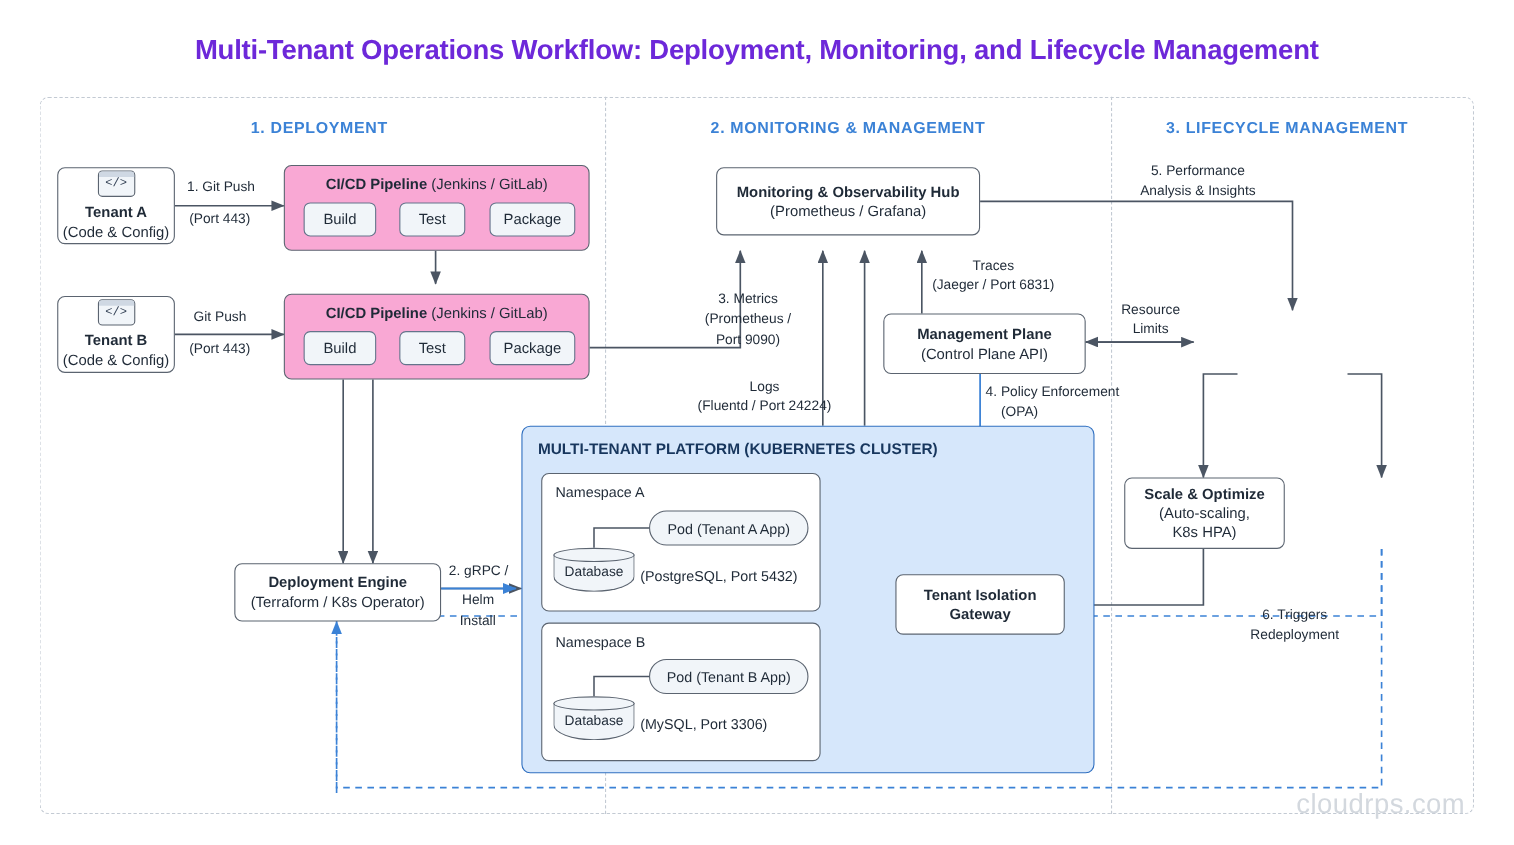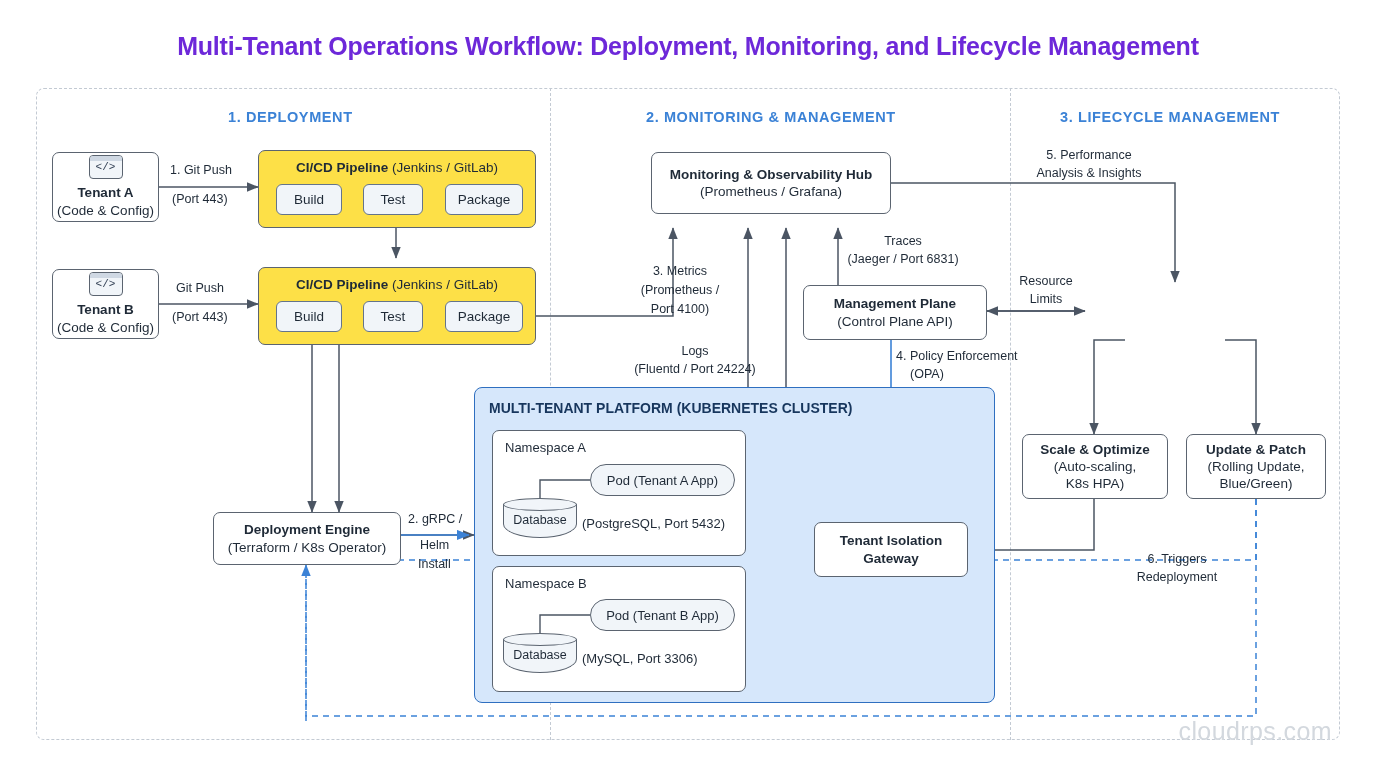--- a/index.html
+++ b/index.html
@@ -75,21 +75,21 @@
     border-radius: 6px;
     display: flex;
     align-items: center;
     justify-content: center;
     font-size: 13.5px;
     color: #1f2a37;
   }
   .pipeline {
     position: absolute;
     box-sizing: border-box;
-    background: #fde047;
+    background: #f9a8d4;
     border: 1.3px solid #5b6470;
     border-radius: 7px;
   }
   .pipeline-title {
     position: absolute;
     width: 100%;
     text-align: center;
     top: 9px;
     font-size: 13.5px;
     color: #1f2a37;
@@ -357,25 +357,20 @@
     <div class="b2">(Control Plane API)</div>
   </div>
 
 
   <div class="box" style="left:1022px; top:434px; width:146px; height:65px;">
     <div class="b1">Scale &amp; Optimize</div>
     <div class="b2">(Auto-scaling,</div>
     <div class="b2">K8s HPA)</div>
   </div>
 
-  <div class="box" style="left:1186px; top:434px; width:140px; height:65px;">
-    <div class="b1">Update &amp; Patch</div>
-    <div class="b2">(Rolling Update,</div>
-    <div class="b2">Blue/Green)</div>
-  </div>
 
   <div class="platform" style="left:474px; top:387px; width:521px; height:316px;">
     <div class="platform-title">MULTI-TENANT PLATFORM (KUBERNETES CLUSTER)</div>
   </div>
 
   <div class="namespace" style="left:492px; top:430px; width:254px; height:126px;">
     <div class="namespace-title">Namespace A</div>
   </div>
   <div class="pod" style="left:590px; top:464px; width:145px; height:32px;">Pod (Tenant A App)</div>
   <div class="db" style="left:503px; top:498px;">
@@ -415,21 +410,21 @@
   <div class="edge-label left" style="left:172px; top:192px;">(Port 443)</div>
   <div class="edge-label left" style="left:176px; top:281px;">Git Push</div>
   <div class="edge-label left" style="left:172px; top:310px;">(Port 443)</div>
 
   <div class="edge-label left" style="left:408px; top:512px;">2. gRPC /</div>
   <div class="edge-label left" style="left:420px; top:538px;">Helm</div>
   <div class="edge-label left" style="left:418px; top:557px;">Install</div>
 
   <div class="edge-label" style="left:632px; top:264px; width:96px;">3. Metrics</div>
   <div class="edge-label" style="left:614px; top:283px; width:132px;">(Prometheus /</div>
-  <div class="edge-label" style="left:614px; top:302px; width:132px;">Port 4100)</div>
+  <div class="edge-label" style="left:614px; top:302px; width:132px;">Port 9090)</div>
 
   <div class="edge-label" style="left:624px; top:344px; width:142px;">Logs</div>
   <div class="edge-label" style="left:620px; top:362px; width:150px;">(Fluentd / Port 24224)</div>
 
   <div class="edge-label" style="left:848px; top:234px; width:110px;">Traces</div>
   <div class="edge-label" style="left:828px; top:252px; width:150px;">(Jaeger / Port 6831)</div>
 
   <div class="edge-label left" style="left:896px; top:349px;">4. Policy Enforcement</div>
   <div class="edge-label left" style="left:910px; top:367px;">(OPA)</div>
 

